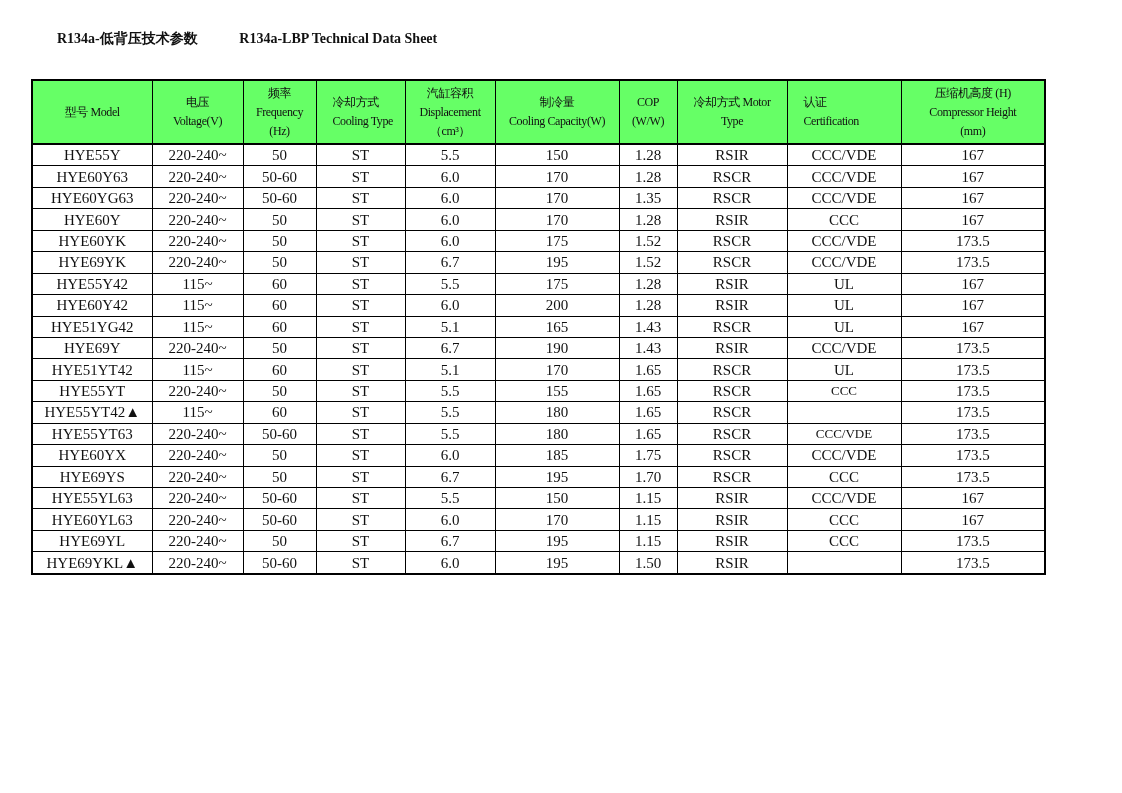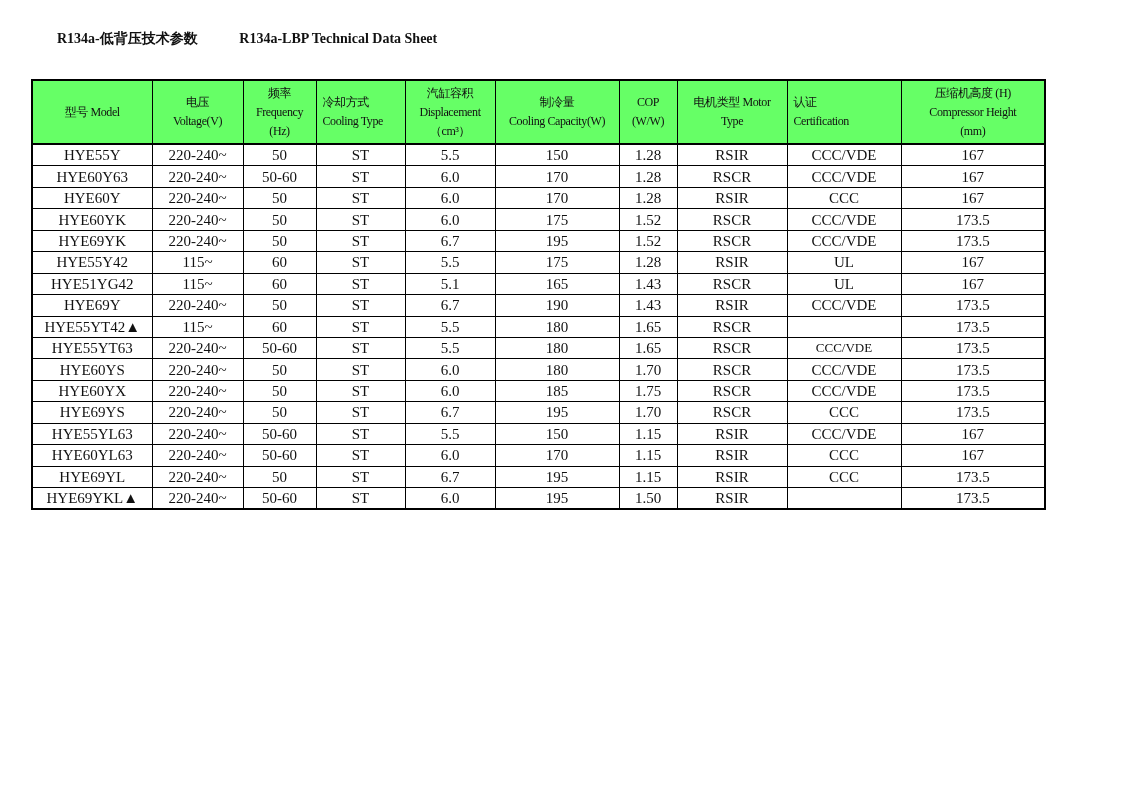--- a/index.html
+++ b/index.html
@@ -5,21 +5,21 @@
   html, body { margin:0; padding:0; background:#ffffff; }
   body { width:1122px; height:793px; position:relative; overflow:hidden;
          font-family:"Liberation Serif", "DejaVu Serif", serif; color:#111; }
   .title-row { position:absolute; left:37px; top:30px; font-weight:bold; font-size:14px; white-space:nowrap;margin-left:20px; }
   .title-row .t2 { margin-left:38px; }
   table.sheet { position:absolute; left:31px; top:79px; border-collapse:collapse; table-layout:fixed;
                 border:2px solid #000; }
   table.sheet th { background:#66ff66; font-weight:normal; font-size:12px; line-height:19px;
                    border:1px solid #000; text-align:center; vertical-align:middle; padding:0 2px;
                    height:62px; letter-spacing:-0.4px; }
-  table.sheet th.left { text-align:left; padding-left:6px;margin-left:28px; }
+  table.sheet th.left { text-align:left; padding-left:16px;margin-left:28px; }
   table.sheet td { border:1px solid #000; text-align:center; font-size:15px; height:20.45px;
                    padding:0; line-height:20px; white-space:nowrap; }
   table.sheet td.small { font-size:13px; }
   table.sheet thead tr { border-bottom:2px solid #000; }
 </style>
 </head>
 <body>
 
 <div class="title-row">
   <span>R134a-低背压技术参数</span>
@@ -41,21 +41,21 @@
   </colgroup>
   <thead>
     <tr>
       <th><span>型号 Model</span></th>
       <th><span>电压</span><br><span>Voltage(V)</span></th>
       <th><span>频率</span><br><span>Frequency</span><br><span>(Hz)</span></th>
       <th class="left"><span>冷却方式</span><br><span>Cooling Type</span></th>
       <th><span>汽缸容积</span><br><span>Displacement</span><br><span>（cm³）</span></th>
       <th><span>制冷量</span><br><span>Cooling Capacity(W)</span></th>
       <th><span>COP</span><br><span>(W/W)</span></th>
-      <th><span>电机类型 Motor</span><br><span>Type</span></th>
+      <th><span>冷却方式 Motor</span><br><span>Type</span></th>
       <th class="left"><span>认证</span><br><span>Certification</span></th>
       <th><span>压缩机高度 (H)</span><br><span>Compressor  Height</span><br><span>(mm)</span></th>
     </tr>
   </thead>
   <tbody id="tbody">
       <tr>
         <td>HYE55Y</td>
         <td>220-240~</td>
         <td>50</td>
         <td>ST</td>
@@ -72,20 +72,32 @@
         <td>50-60</td>
         <td>ST</td>
         <td>6.0</td>
         <td>170</td>
         <td>1.28</td>
         <td>RSCR</td>
         <td>CCC/VDE</td>
         <td>167</td>
       </tr>
       <tr>
+        <td>HYE60YG63</td>
+        <td>220-240~</td>
+        <td>50-60</td>
+        <td>ST</td>
+        <td>6.0</td>
+        <td>170</td>
+        <td>1.35</td>
+        <td>RSCR</td>
+        <td>CCC/VDE</td>
+        <td>167</td>
+      </tr>
+      <tr>
         <td>HYE60Y</td>
         <td>220-240~</td>
         <td>50</td>
         <td>ST</td>
         <td>6.0</td>
         <td>170</td>
         <td>1.28</td>
         <td>RSIR</td>
         <td>CCC</td>
         <td>167</td>
@@ -120,20 +132,32 @@
         <td>60</td>
         <td>ST</td>
         <td>5.5</td>
         <td>175</td>
         <td>1.28</td>
         <td>RSIR</td>
         <td>UL</td>
         <td>167</td>
       </tr>
       <tr>
+        <td>HYE60Y42</td>
+        <td>115~</td>
+        <td>60</td>
+        <td>ST</td>
+        <td>6.0</td>
+        <td>200</td>
+        <td>1.28</td>
+        <td>RSIR</td>
+        <td>UL</td>
+        <td>167</td>
+      </tr>
+      <tr>
         <td>HYE51YG42</td>
         <td>115~</td>
         <td>60</td>
         <td>ST</td>
         <td>5.1</td>
         <td>165</td>
         <td>1.43</td>
         <td>RSCR</td>
         <td>UL</td>
         <td>167</td>
@@ -144,20 +168,44 @@
         <td>50</td>
         <td>ST</td>
         <td>6.7</td>
         <td>190</td>
         <td>1.43</td>
         <td>RSIR</td>
         <td>CCC/VDE</td>
         <td>173.5</td>
       </tr>
       <tr>
+        <td>HYE51YT42</td>
+        <td>115~</td>
+        <td>60</td>
+        <td>ST</td>
+        <td>5.1</td>
+        <td>170</td>
+        <td>1.65</td>
+        <td>RSCR</td>
+        <td>UL</td>
+        <td>173.5</td>
+      </tr>
+      <tr>
+        <td>HYE55YT</td>
+        <td>220-240~</td>
+        <td>50</td>
+        <td>ST</td>
+        <td>5.5</td>
+        <td>155</td>
+        <td>1.65</td>
+        <td>RSCR</td>
+        <td class="small">CCC</td>
+        <td>173.5</td>
+      </tr>
+      <tr>
         <td>HYE55YT42▲</td>
         <td>115~</td>
         <td>60</td>
         <td>ST</td>
         <td>5.5</td>
         <td>180</td>
         <td>1.65</td>
         <td>RSCR</td>
         <td></td>
         <td>173.5</td>
@@ -165,32 +213,20 @@
       <tr>
         <td>HYE55YT63</td>
         <td>220-240~</td>
         <td>50-60</td>
         <td>ST</td>
         <td>5.5</td>
         <td>180</td>
         <td>1.65</td>
         <td>RSCR</td>
         <td class="small">CCC/VDE</td>
-        <td>173.5</td>
-      </tr>
-      <tr>
-        <td>HYE60YS</td>
-        <td>220-240~</td>
-        <td>50</td>
-        <td>ST</td>
-        <td>6.0</td>
-        <td>180</td>
-        <td>1.70</td>
-        <td>RSCR</td>
-        <td>CCC/VDE</td>
         <td>173.5</td>
       </tr>
       <tr>
         <td>HYE60YX</td>
         <td>220-240~</td>
         <td>50</td>
         <td>ST</td>
         <td>6.0</td>
         <td>185</td>
         <td>1.75</td>

